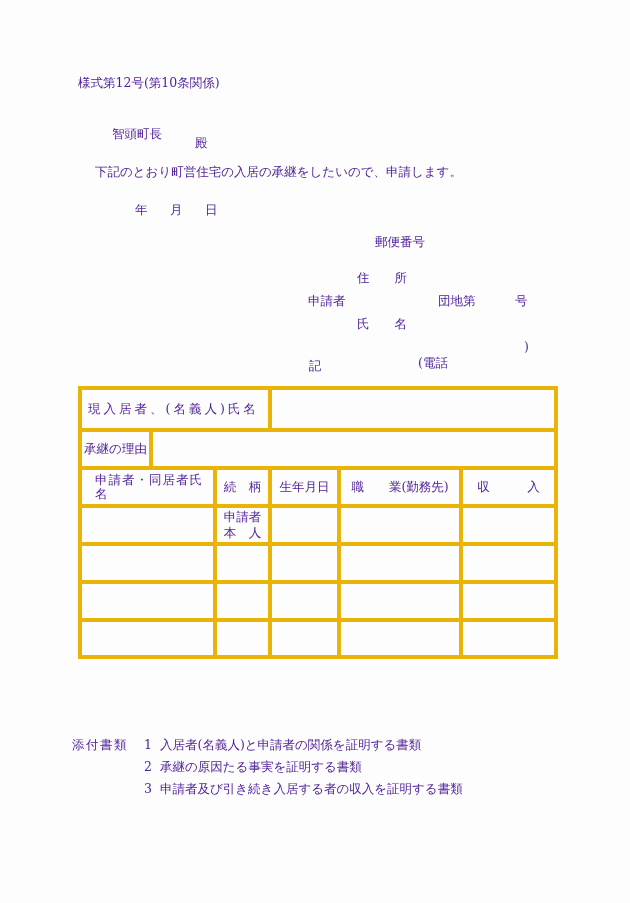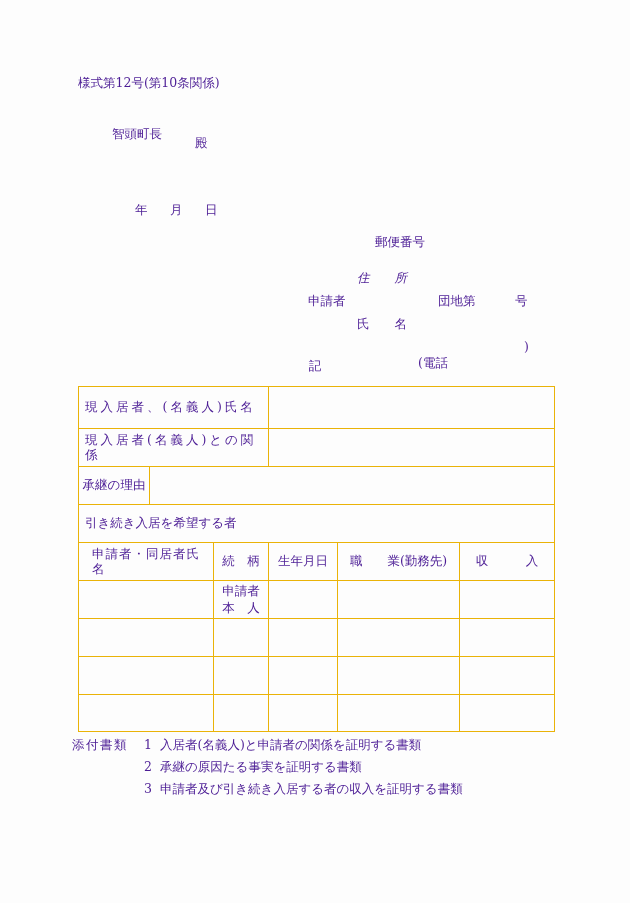--- a/index.html
+++ b/index.html
@@ -15,21 +15,21 @@
     overflow:hidden;
   }
   .abs { position:absolute; white-space:pre; }
   .center-line { position:absolute; left:0; width:100%; text-align:center; white-space:pre; }
   table.grid {
     position:absolute; left:78px; top:386px;
     width:476px;
     border-collapse:collapse; table-layout:fixed;
   }
   .grid td {
-    border:1px solid #eab308;
+    border:4px solid #eab308;
     padding:0;
     font-size:12.5px;
     vertical-align:middle;
     overflow:hidden;
   }
   td.lbl  { letter-spacing:3px; padding-left:6px; }
   td.ctr  { text-align:center; }
   td.pl   { padding-left:6px; }
   td.name-hdr { letter-spacing:1px; padding-left:13px; }
   td.rel-cell { text-align:center; line-height:1.3; }
@@ -39,27 +39,28 @@
 <body>
 
 <div class="page">
 
   <div class="abs" style="left:78px; top:76px;">様式第12号(第10条関係)</div>
 
 
   <div class="abs" style="left:92px; top:127px;margin-left:20px;">智頭町長</div>
   <div class="abs" style="left:195px; top:136px;">殿</div>
 
+  <div class="abs" style="left:95px; top:165px;">下記のとおり町営住宅の入居の承継をしたいので、申請します。</div>
 
   <div class="abs" style="left:135px; top:203px;">年</div>
   <div class="abs" style="left:170px; top:203px;">月</div>
   <div class="abs" style="left:205px; top:203px;">日</div>
 
   <div class="abs" style="left:357px; top:235px;margin-left:18px;">郵便番号</div>
-  <div class="abs" style="left:357px; top:271px;font-style:italic;">住　　所</div>
+  <div class="abs" style="left:357px; top:271px;">住　　所</div>
 
   <div class="abs" style="left:308px; top:294px;">申請者</div>
   <div class="abs" style="left:438px; top:294px;">団地第</div>
   <div class="abs" style="left:515px; top:294px;">号</div>
 
   <div class="abs" style="left:357px; top:317px;">氏　　名</div>
 
   <div class="abs" style="left:418px; top:340px;margin-top:16px;">(電話</div>
   <div class="abs" style="left:524px; top:340px;">)</div>
 
@@ -73,29 +74,22 @@
       <col style="width:69px">
         <col style="width:122px">
         <col style="width:95px">
     </colgroup>
     <tbody>
         <tr style="height:42px">
       <td colspan="3" class="lbl">現入居者、(名義人)氏名</td>
       <td colspan="3"></td>
     </tr>
     <tr style="height:38px">
-      <td colspan="3" class="lbl">現入居者(名義人)との関係</td>
-      <td colspan="3"></td>
-    </tr>
-    <tr style="height:38px">
       <td class="ctr">承継の理由</td>
       <td colspan="5"></td>
-    </tr>
-    <tr style="height:38px">
-      <td colspan="6" class="pl">引き続き入居を希望する者</td>
     </tr>
     <tr style="height:38px">
       <td colspan="2" class="name-hdr">申請者・同居者氏名</td>
       <td class="ctr">続　柄</td>
       <td class="ctr">生年月日</td>
       <td class="ctr">職　　業(勤務先)</td>
       <td class="ctr">収　　　入</td>
     </tr>
     <tr style="height:38px">
       <td colspan="2"></td>

